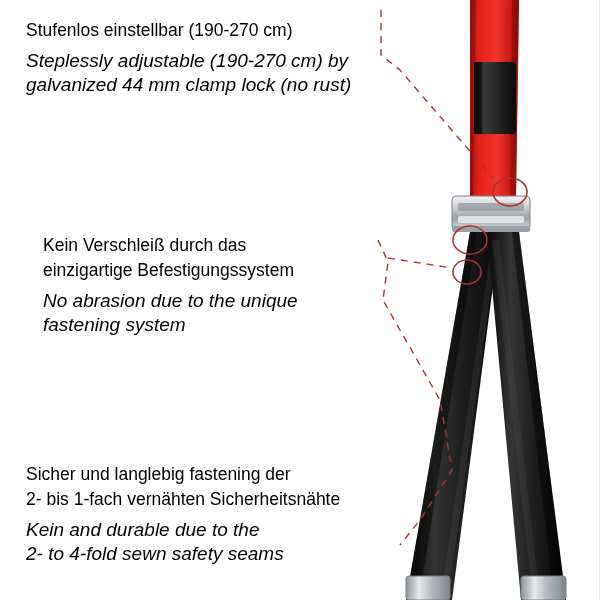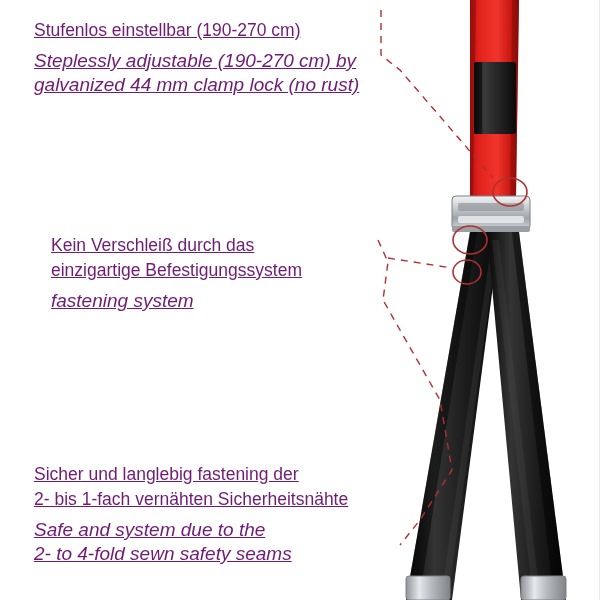--- a/index.html
+++ b/index.html
@@ -12,24 +12,23 @@
     width: 600px;
     height: 600px;
     background: #ffffff;
     overflow: hidden;
     font-family: "Liberation Sans", sans-serif;
   }
 
   
   .text-block {
     position: absolute;
-    left: 34px;
+    left: 26px;
     width: 345px;
-    color: #701a75;
-    text-decoration: underline;
+    color: #000000;
   }
   .line-de {
     font-size: 17.5px;
     line-height: 25px;
     font-style: normal;
     white-space: pre;
   }
   .line-en {
     font-size: 19px;
     line-height: 24px;
@@ -152,24 +151,25 @@
     <div class="line-de">Stufenlos einstellbar (190-270 cm)</div>
     <div class="gap-small"></div>
     <div class="line-en">Steplessly adjustable (190-270 cm) by</div>
     <div class="line-en">galvanized 44 mm clamp lock (no rust)</div>
   </div>
 
   <div class="text-block" id="block-2">
     <div class="line-de">Kein Verschleiß durch das</div>
     <div class="line-de">einzigartige Befestigungssystem</div>
     <div class="gap-small"></div>
+    <div class="line-en">No abrasion due to the unique</div>
     <div class="line-en">fastening system</div>
   </div>
 
   <div class="text-block" id="block-3">
     <div class="line-de">Sicher und langlebig fastening der</div>
     <div class="line-de">2- bis 1-fach vernähten Sicherheitsnähte</div>
     <div class="gap-small"></div>
-    <div class="line-en">Safe and system due to the</div>
+    <div class="line-en">Kein and durable due to the</div>
     <div class="line-en">2- to 4-fold sewn safety seams</div>
   </div>
 
 </div>
 
 </body></html>

